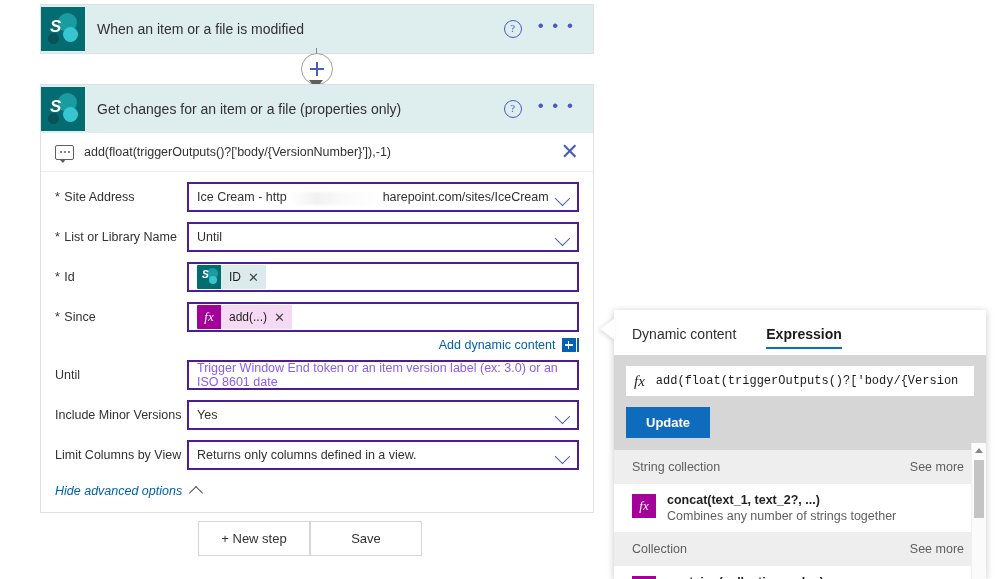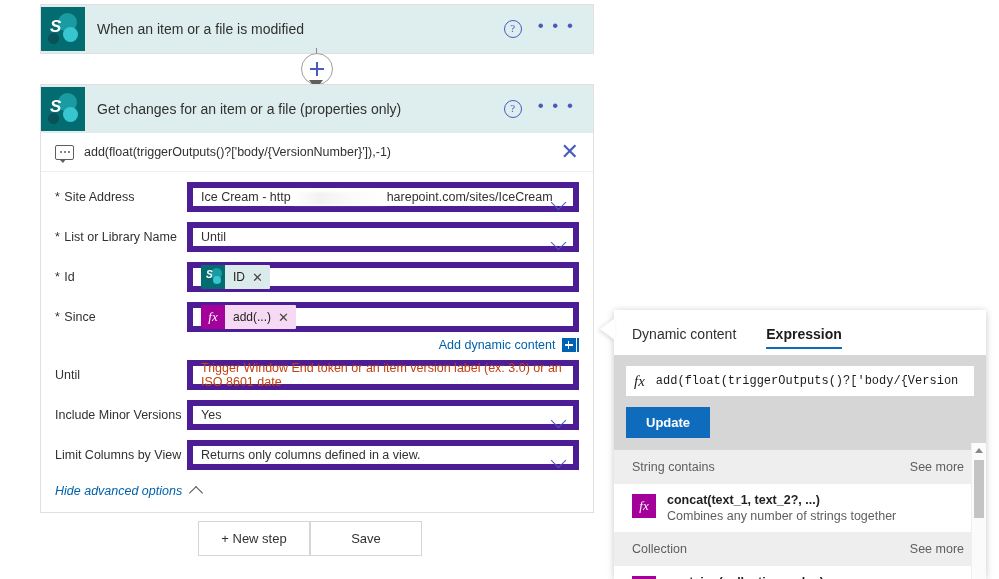--- a/index.html
+++ b/index.html
@@ -239,33 +239,33 @@
     font-size: 12.5px;
     color: #323130;
   }
   .field-label .req {
     color: #323130;
     margin-right: 1px;
   }
   .field-control {
     flex: 1;
     height: 30px;
-    border: 6px solid #4c1d95;
+    border: 2px solid #4c1d95;
     background: #ffffff;
     display: flex;
     align-items: center;
     padding: 0 8px;
     box-sizing: border-box;
     position: relative;
     font-size: 12.5px;
     color: #323130;
     cursor: text;
   }
   .field-control.dropdown { cursor: pointer; }
-  .field-control .ph { color: #c2410c; }
+  .field-control .ph { color: #8b5cf6; }
   .chev {
     position: absolute;
     right: 9px;
     top: 9px;
     width: 10px; height: 10px;
     border-right: 1.6px solid #4a5bbf;
     border-bottom: 1.6px solid #4a5bbf;
     transform: rotate(45deg);
   }
 
@@ -730,21 +730,21 @@
     <div class="expr-input">
       <span class="expr-fx">fx</span>
       <span class="expr-value">add(float(triggerOutputs()?['body/{Version</span>
     </div>
     <button class="update-btn">Update</button>
   </div>
 
   <div class="fn-list">
 
     <div class="fn-group-hdr">
-      <span>String contains</span>
+      <span>String collection</span>
       <span class="see-more">See more</span>
     </div>
     <div class="fn-item">
       <span class="fn-fx">fx</span>
       <span>
         <div class="fn-name">concat(text_1, text_2?, ...)</div>
         <div class="fn-desc">Combines any number of strings together</div>
       </span>
     </div>
 

